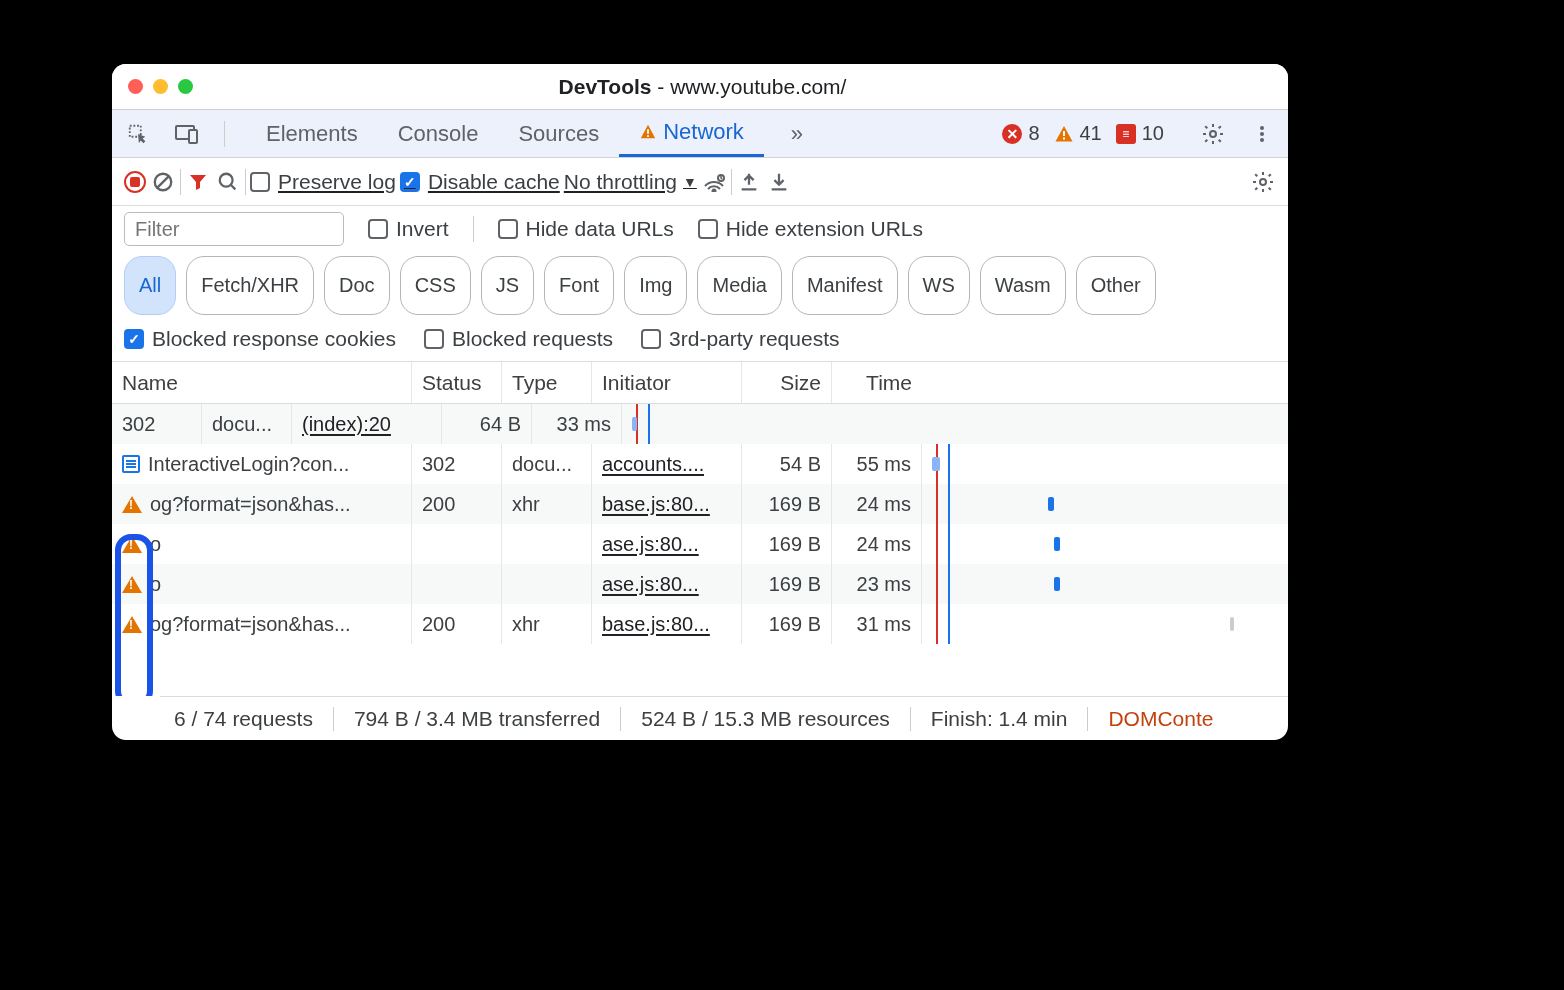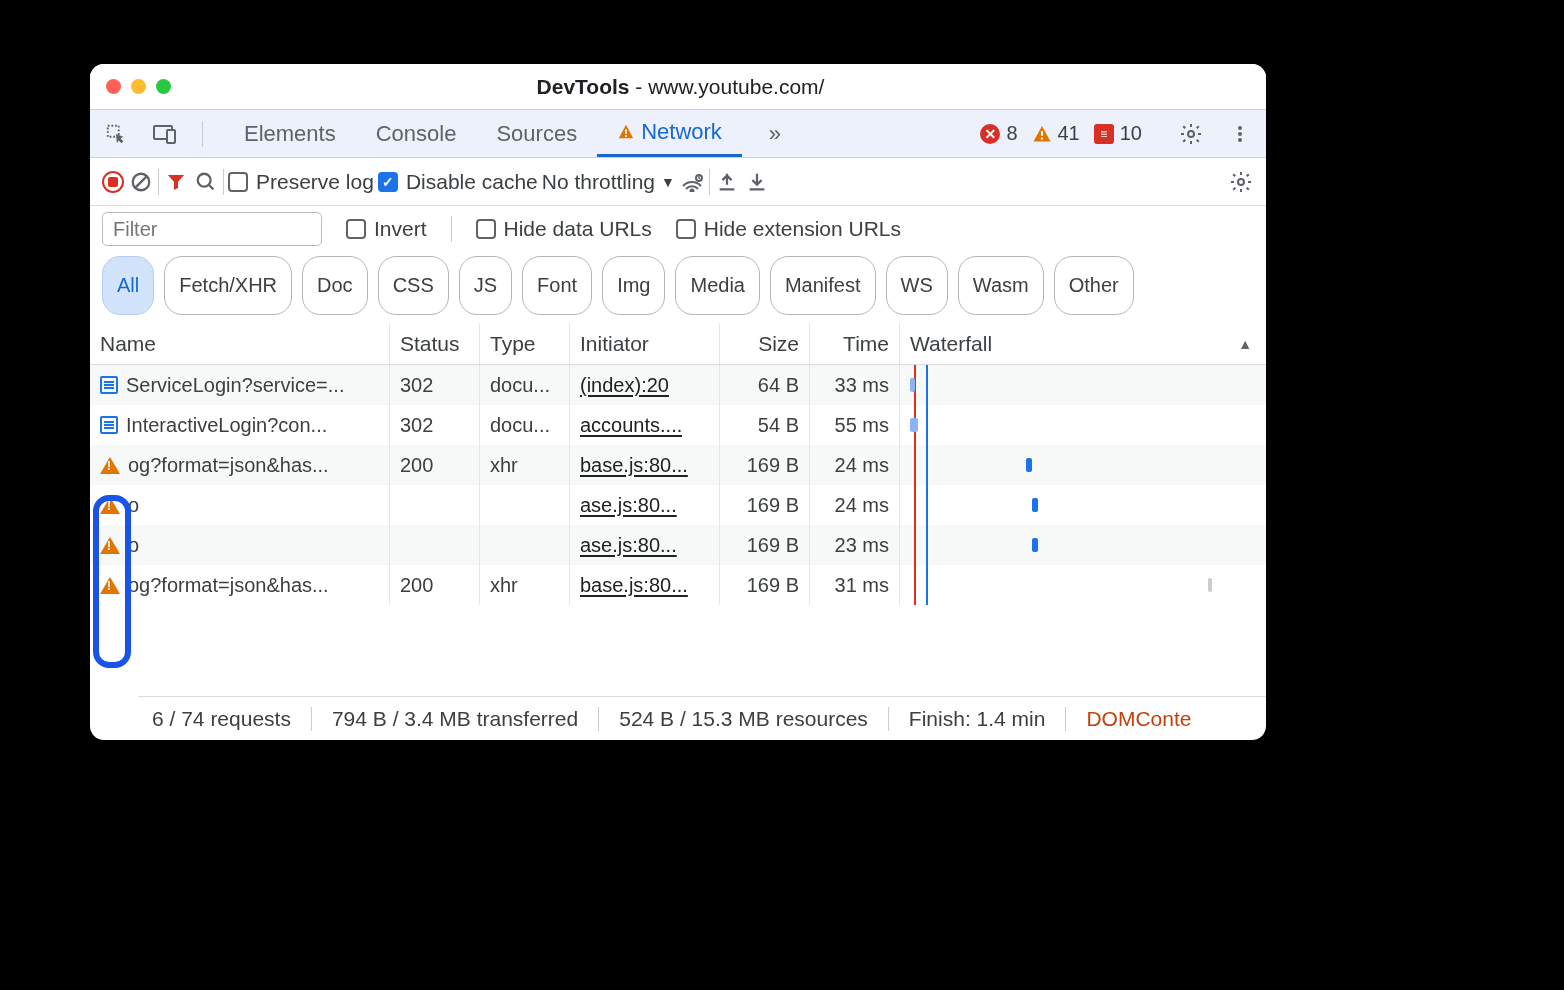--- a/index.html
+++ b/index.html
@@ -7,21 +7,21 @@
     background: #000;
     width: 1564px;
     height: 990px;
     font-family: -apple-system, BlinkMacSystemFont, "Segoe UI", Helvetica, Arial, sans-serif;
     font-size: 22px;
     color: #202124;
     position: relative;
   }
   .window {
     position: absolute;
-    left: 90px;
+    left: 112px;
     top: 64px;
     width: 1176px;
     height: 676px;
     background: #fff;
     border-radius: 14px;
     overflow: hidden;
     box-shadow: 0 20px 60px rgba(0,0,0,0.6);
     display: flex;
     flex-direction: column;
   }
@@ -85,20 +85,21 @@
   .badge-icon.issue { background:#d93025; border-radius:3px; }
 
   
   .toolbar {
     height: 48px;
     display:flex; align-items:center;
     padding: 0 12px;
     gap: 4px;
     border-bottom: 1px solid #dadce0;
     flex-shrink: 0;
+    text-decoration: underline;
   }
   .rec-btn {
     width:22px; height:22px; border:2.5px solid #d93025; border-radius:50%;
     display:flex; align-items:center; justify-content:center;
   }
   .rec-btn:after { content:""; width:10px; height:10px; background:#d93025; border-radius:2px; }
   .tb-icon { width:26px; height:26px; color:#5f6368; display:flex; align-items:center; justify-content:center; cursor:pointer;}
   .tb-sep { width:1px; height:26px; background:#ccc; }
   .funnel { color:#d93025; }
   .chk-label { display:flex; align-items:center; gap:8px; font-size:21px; color:#3c4043; cursor:pointer; white-space:nowrap;}
@@ -385,47 +386,47 @@
     <div class="chip">JS</div>
     <div class="chip">Font</div>
     <div class="chip">Img</div>
     <div class="chip">Media</div>
     <div class="chip">Manifest</div>
     <div class="chip">WS</div>
     <div class="chip">Wasm</div>
     <div class="chip">Other</div>
   </div>
 
+  <div class="extra-row">
+    <label class="chk-label">
+        <span class="chk checked"></span>
+        <span>Blocked response cookies</span>
+      </label>
+    <label class="chk-label">
+        <span class="chk"></span>
+        <span>Blocked requests</span>
+      </label>
+    <label class="chk-label">
+        <span class="chk"></span>
+        <span>3rd-party requests</span>
+      </label>
+  </div>
 
   <div class="tbl-header">
     <div class="col c-name">Name</div>
     <div class="col c-status">Status</div>
     <div class="col c-type">Type</div>
     <div class="col c-init">Initiator</div>
     <div class="col c-size">Size</div>
     <div class="col c-time">Time</div>
-    <div class="col c-wf">
-      <span>Waterfall</span>
-      <span class="sort-ind">▲</span>
-    </div>
   </div>
 
   <div class="tbl-body" id="tbl-body">
 
     <div class="row">
-        <div class="col c-name">
-          <div class="name-cell">
-            <div class="doc-icon">
-              <span></span>
-              <span></span>
-              <span></span>
-            </div>
-            <span class="ellip">ServiceLogin?service=...</span>
-          </div>
-        </div>
         <div class="col c-status">302</div>
         <div class="col c-type">docu...</div>
         <div class="col c-init">
           <span class="link ellip">(index):20</span>
         </div>
         <div class="col c-size">64 B</div>
         <div class="col c-time">33 ms</div>
         <div class="col c-wf wf-cell">
           <div class="wf-rule-red"></div>
           <div class="wf-rule-blue"></div>

